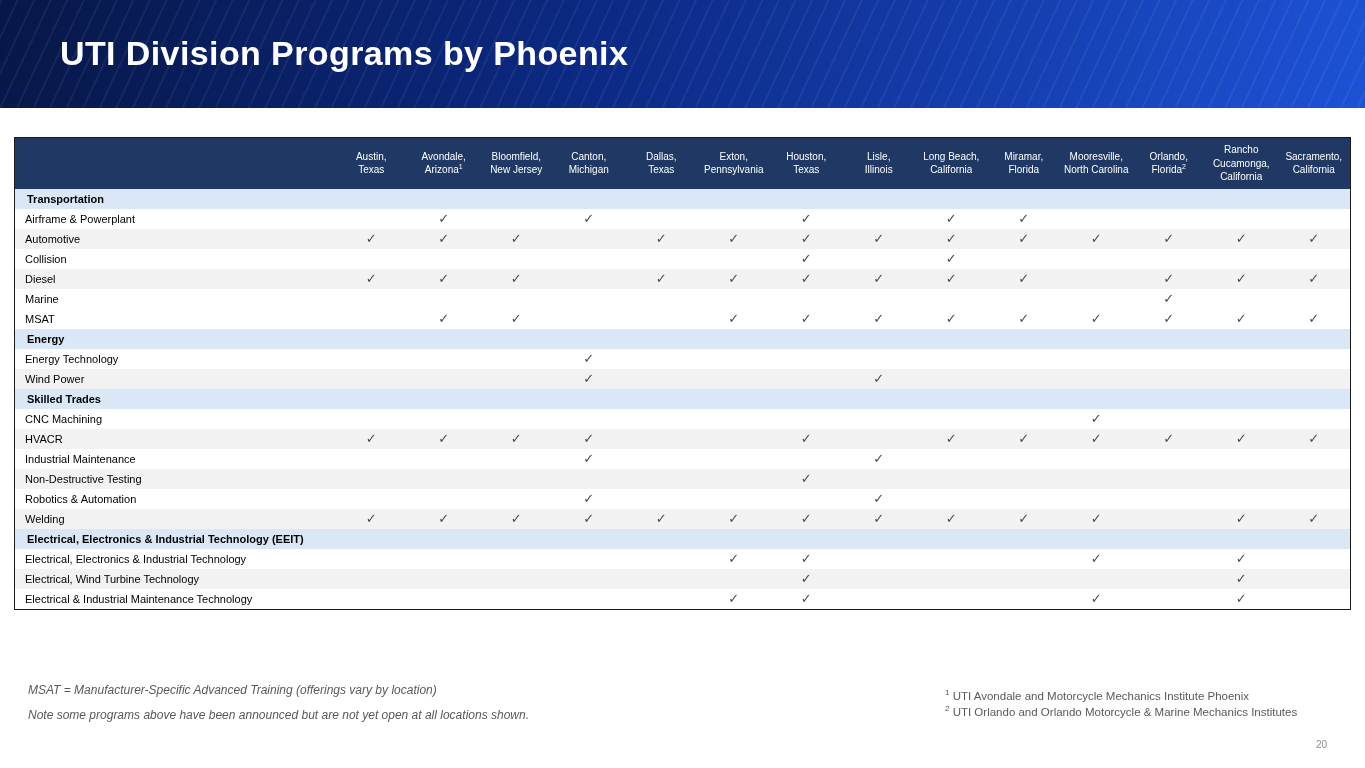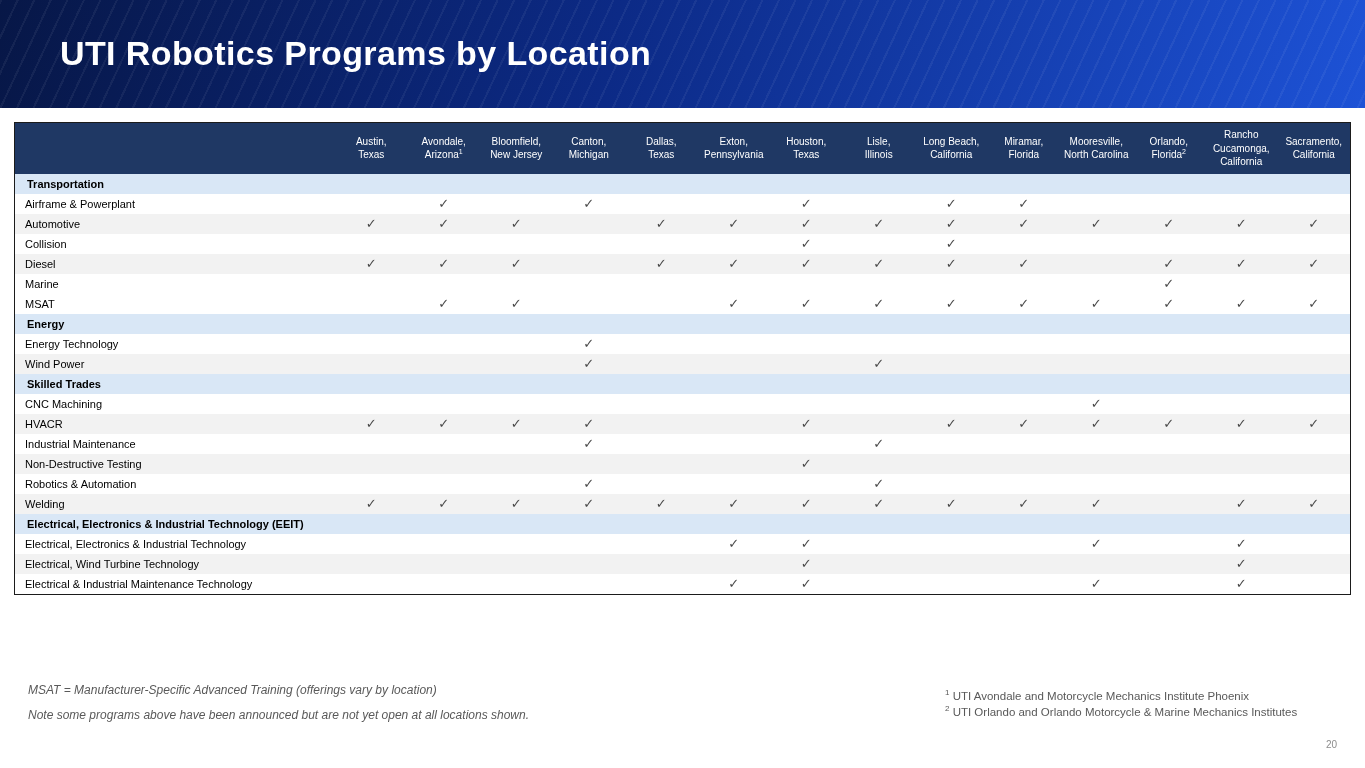--- a/index.html
+++ b/index.html
@@ -34,21 +34,21 @@
     margin: 0;
     padding: 34px 0 0 60px;
     color: #ffffff;
     font-size: 34px;
     font-weight: 700;
     letter-spacing: 0.4px;
   }
   
   .table-wrap {
     position: absolute;
-    top: 122px; left: 14px; right: 14px;
+    top: 137px; left: 14px; right: 14px;
     border: 1px solid #1b1b1b;
   }
   table {
     width: 100%;
     border-collapse: collapse;
     table-layout: fixed;
   }
   thead th {
     background: var(--header-bg);
     color: #ffffff;
@@ -100,32 +100,32 @@
   .fn-right {
     position: absolute;
     left: 945px; top: 688px;
     color: #595959;
     font-size: 11.5px;
   }
   .fn-right p { margin: 0 0 2px 0; }
   .fn-right sup { font-size: 8px; }
   .page-number {
     position: absolute;
-    right: 28px; top: 739px;
+    right: 38px; top: 739px;
     font-size: 10px;
     color: #8c8c8c;
   }
 </style>
 </head>
 <body>
 
 <div class="slide">
 
   <header class="banner">
-    <h1>UTI Robotics Programs by Location</h1>
+    <h1>UTI Division Programs by Phoenix</h1>
   </header>
 
   <div class="table-wrap">
     <table id="programs-table">
       <colgroup id="table-cols">
           <col style="width: 320px;">
           <col>
           <col>
           <col>
           <col>

